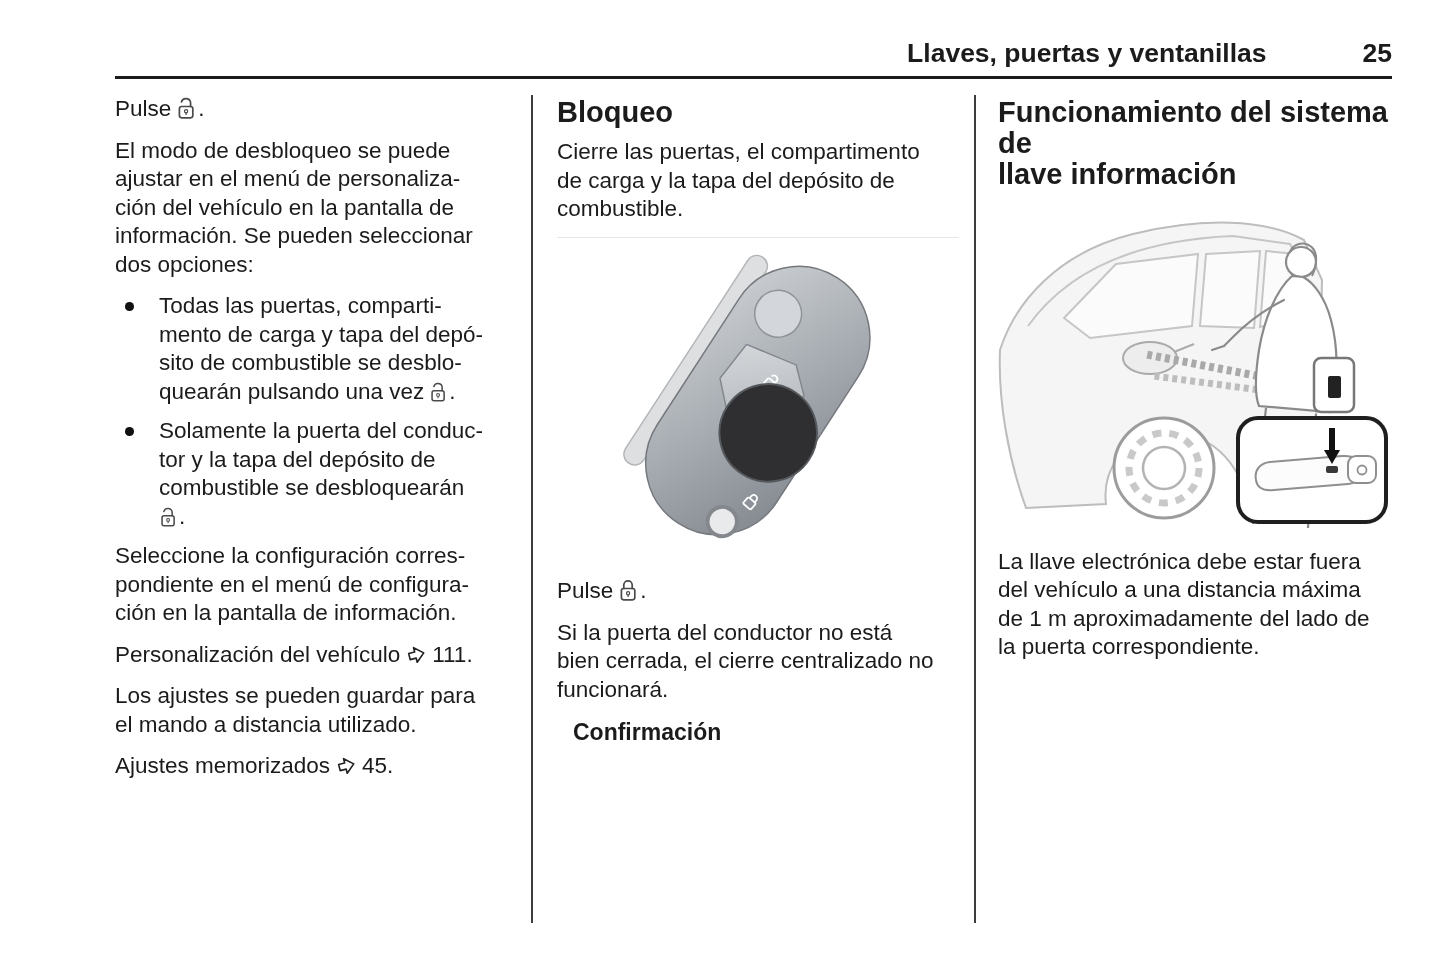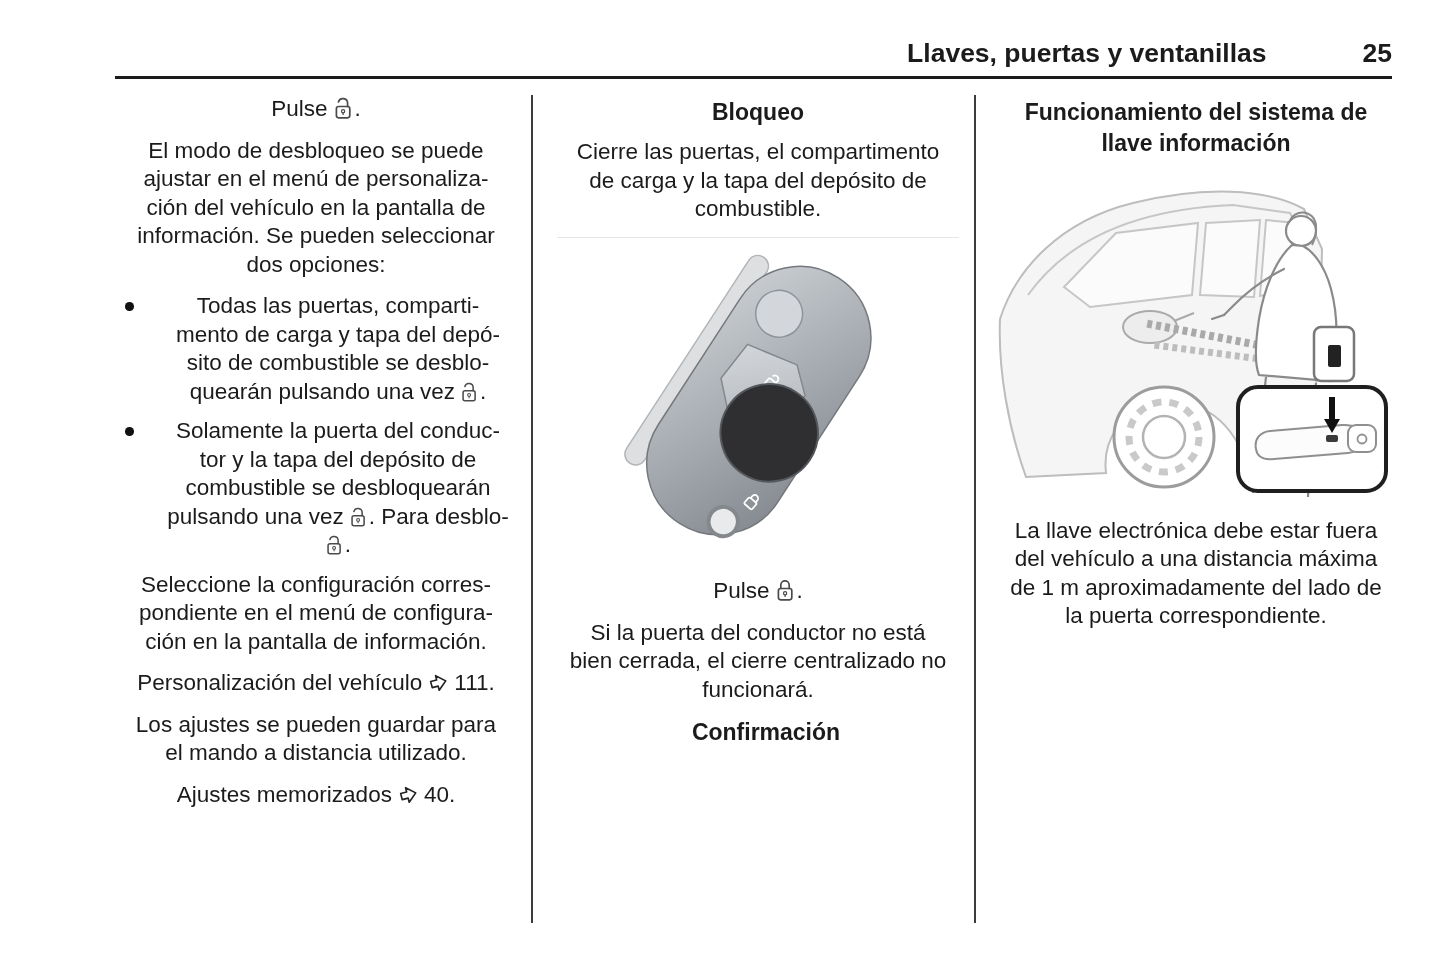--- a/index.html
+++ b/index.html
@@ -1,38 +1,38 @@
 <!DOCTYPE html>
 <html><head>
 <meta charset="utf-8">
 <style>
   html,body{margin:0;padding:0;background:#ffffff;}
   body{width:1445px;height:965px;overflow:hidden;
        font-family:"Liberation Sans","DejaVu Sans",sans-serif;color:#1b1b1b;}
-  .page{position:relative;width:1445px;height:965px;background:#fff;text-align:center;}
+  .page{position:relative;width:1445px;height:965px;background:#fff;}
 
   
   .hdr{position:absolute;top:38px;left:115px;width:1277px;
        display:flex;justify-content:flex-end;align-items:baseline;
        font-weight:bold;font-size:26.5px;line-height:30px;}
   .hdr .num{margin-left:96px;}
   .hrule{position:absolute;left:115px;top:76px;width:1277px;height:2.5px;background:#1b1b1b;}
 
   
   .col{position:absolute;top:95px;font-size:22.5px;line-height:28.5px;}
   #c1{left:115px;width:402px;}
   #c2{left:557px;width:402px;}
   #c3{left:998px;width:396px;}
   .vdiv{position:absolute;top:95px;width:2px;height:828px;background:#3c3c3c;}
   #d1{left:531px;} #d2{left:974px;}
 
   .para{margin:0 0 13px 0;}
   .lns{display:block;white-space:pre-line;}
   .ln{display:block;white-space:nowrap;}
-  h2{font-size:23px;line-height:31px;margin:2px 0 10px 0;}
+  h2{font-size:29px;line-height:31px;margin:2px 0 10px 0;}
   h3{font-size:23px;line-height:28.5px;margin:14px 0 0 16px;}
 
   ul.bullets{list-style:none;margin:0 0 2px 0;padding:0;}
   ul.bullets li{position:relative;padding-left:44px;margin:0 0 11px 0;}
   .bdot{position:absolute;left:10px;top:10px;width:8.5px;height:8.5px;border-radius:50%;background:#111;}
 
   .icon{display:inline-block;vertical-align:-4px;margin:0 2px 0 5px;}
   .icon.first{margin-left:5px;}
   .arr{vertical-align:-4px;margin:0 4px 0 6px;}
 
@@ -84,26 +84,20 @@
               <rect x="3.4" y="10.5" width="13.4" height="11.3" rx="2.2" fill="none" stroke="#4a4a4a" stroke-width="1.7"></rect>
               <circle cx="10.1" cy="15.2" r="1.6" fill="none" stroke="#4a4a4a" stroke-width="1.2"></circle>
               <line x1="10.1" y1="16.8" x2="10.1" y2="19" stroke="#4a4a4a" stroke-width="1.2"></line>
             </svg><span>.</span></span>
       </li>
       <li>
         <span class="bdot"></span>
         <span class="lns">Solamente la puerta del conduc-
 tor y la tapa del depósito de
 combustible se desbloquearán</span>
-        <span class="ln"><span>pulsando una vez</span><svg class="icon" width="18" height="22" viewBox="0 0 20 24">
-              <path d="M14.6 10.5 L14.6 7.3 A4.7 4.7 0 0 0 5.4 5.9" fill="none" stroke="#4a4a4a" stroke-width="1.7" stroke-linecap="round"></path>
-              <rect x="3.4" y="10.5" width="13.4" height="11.3" rx="2.2" fill="none" stroke="#4a4a4a" stroke-width="1.7"></rect>
-              <circle cx="10.1" cy="15.2" r="1.6" fill="none" stroke="#4a4a4a" stroke-width="1.2"></circle>
-              <line x1="10.1" y1="16.8" x2="10.1" y2="19" stroke="#4a4a4a" stroke-width="1.2"></line>
-            </svg><span>. Para desblo-</span></span>
         <span class="ln"><svg class="icon" style="margin-left:0" width="18" height="22" viewBox="0 0 20 24">
               <path d="M14.6 10.5 L14.6 7.3 A4.7 4.7 0 0 0 5.4 5.9" fill="none" stroke="#4a4a4a" stroke-width="1.7" stroke-linecap="round"></path>
               <rect x="3.4" y="10.5" width="13.4" height="11.3" rx="2.2" fill="none" stroke="#4a4a4a" stroke-width="1.7"></rect>
               <circle cx="10.1" cy="15.2" r="1.6" fill="none" stroke="#4a4a4a" stroke-width="1.2"></circle>
               <line x1="10.1" y1="16.8" x2="10.1" y2="19" stroke="#4a4a4a" stroke-width="1.2"></line>
             </svg><span>.</span></span>
       </li>
     </ul>
 
     <p class="para">
@@ -123,21 +117,21 @@
     <p class="para">
       <span class="lns">Los ajustes se pueden guardar para
 el mando a distancia utilizado.</span>
     </p>
 
     <p class="para ln">
       <span>Ajustes memorizados</span><svg class="arr" width="22" height="22" viewBox="0 0 20 20">
           <g transform="rotate(-14 10 10)">
             <path d="M3 12.6 L8.6 12.6 L8.6 16.4 L16.4 9.6 L8.6 2.8 L8.6 6.8 L3 6.8 Z" fill="#ffffff" stroke="#222" stroke-width="1.5" stroke-linejoin="round"></path>
           </g>
-        </svg><span>40.</span>
+        </svg><span>45.</span>
     </p>
   </div>
 
   <div class="col" id="c2">
     <h2>Bloqueo</h2>
 
     <p class="para">
       <span class="lns">Cierre las puertas, el compartimento
 de carga y la tapa del depósito de
 combustible.</span>

